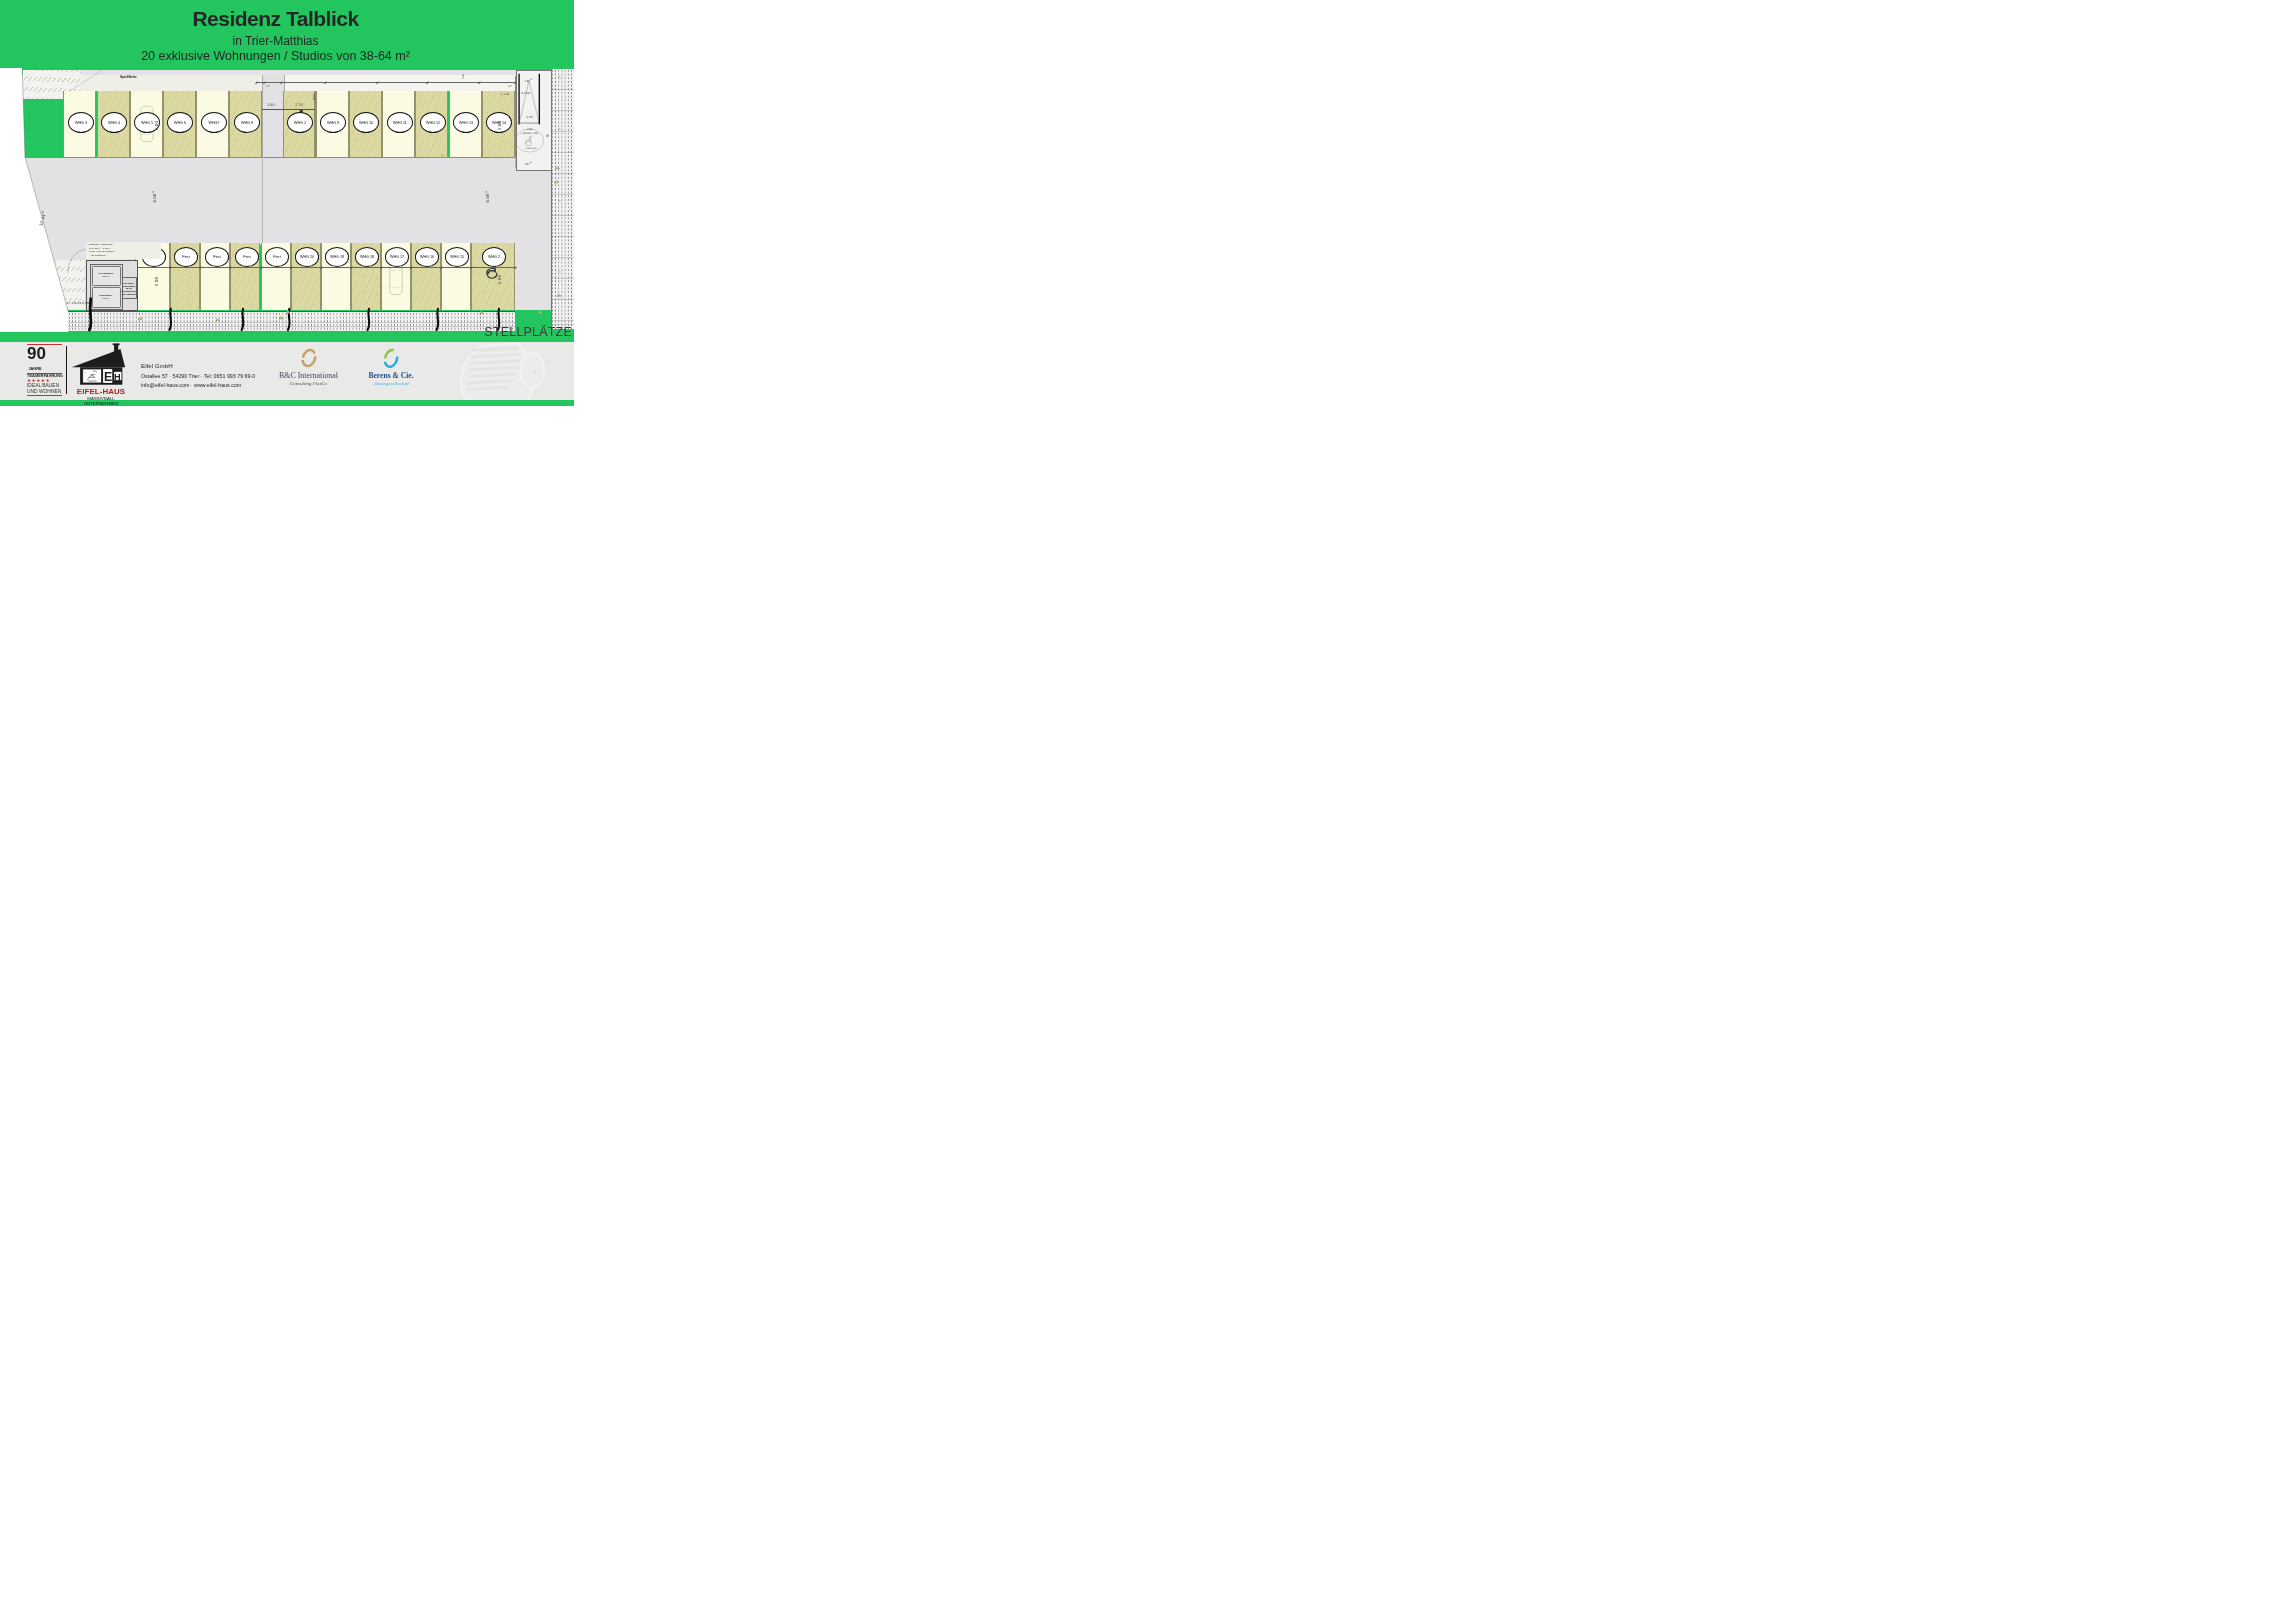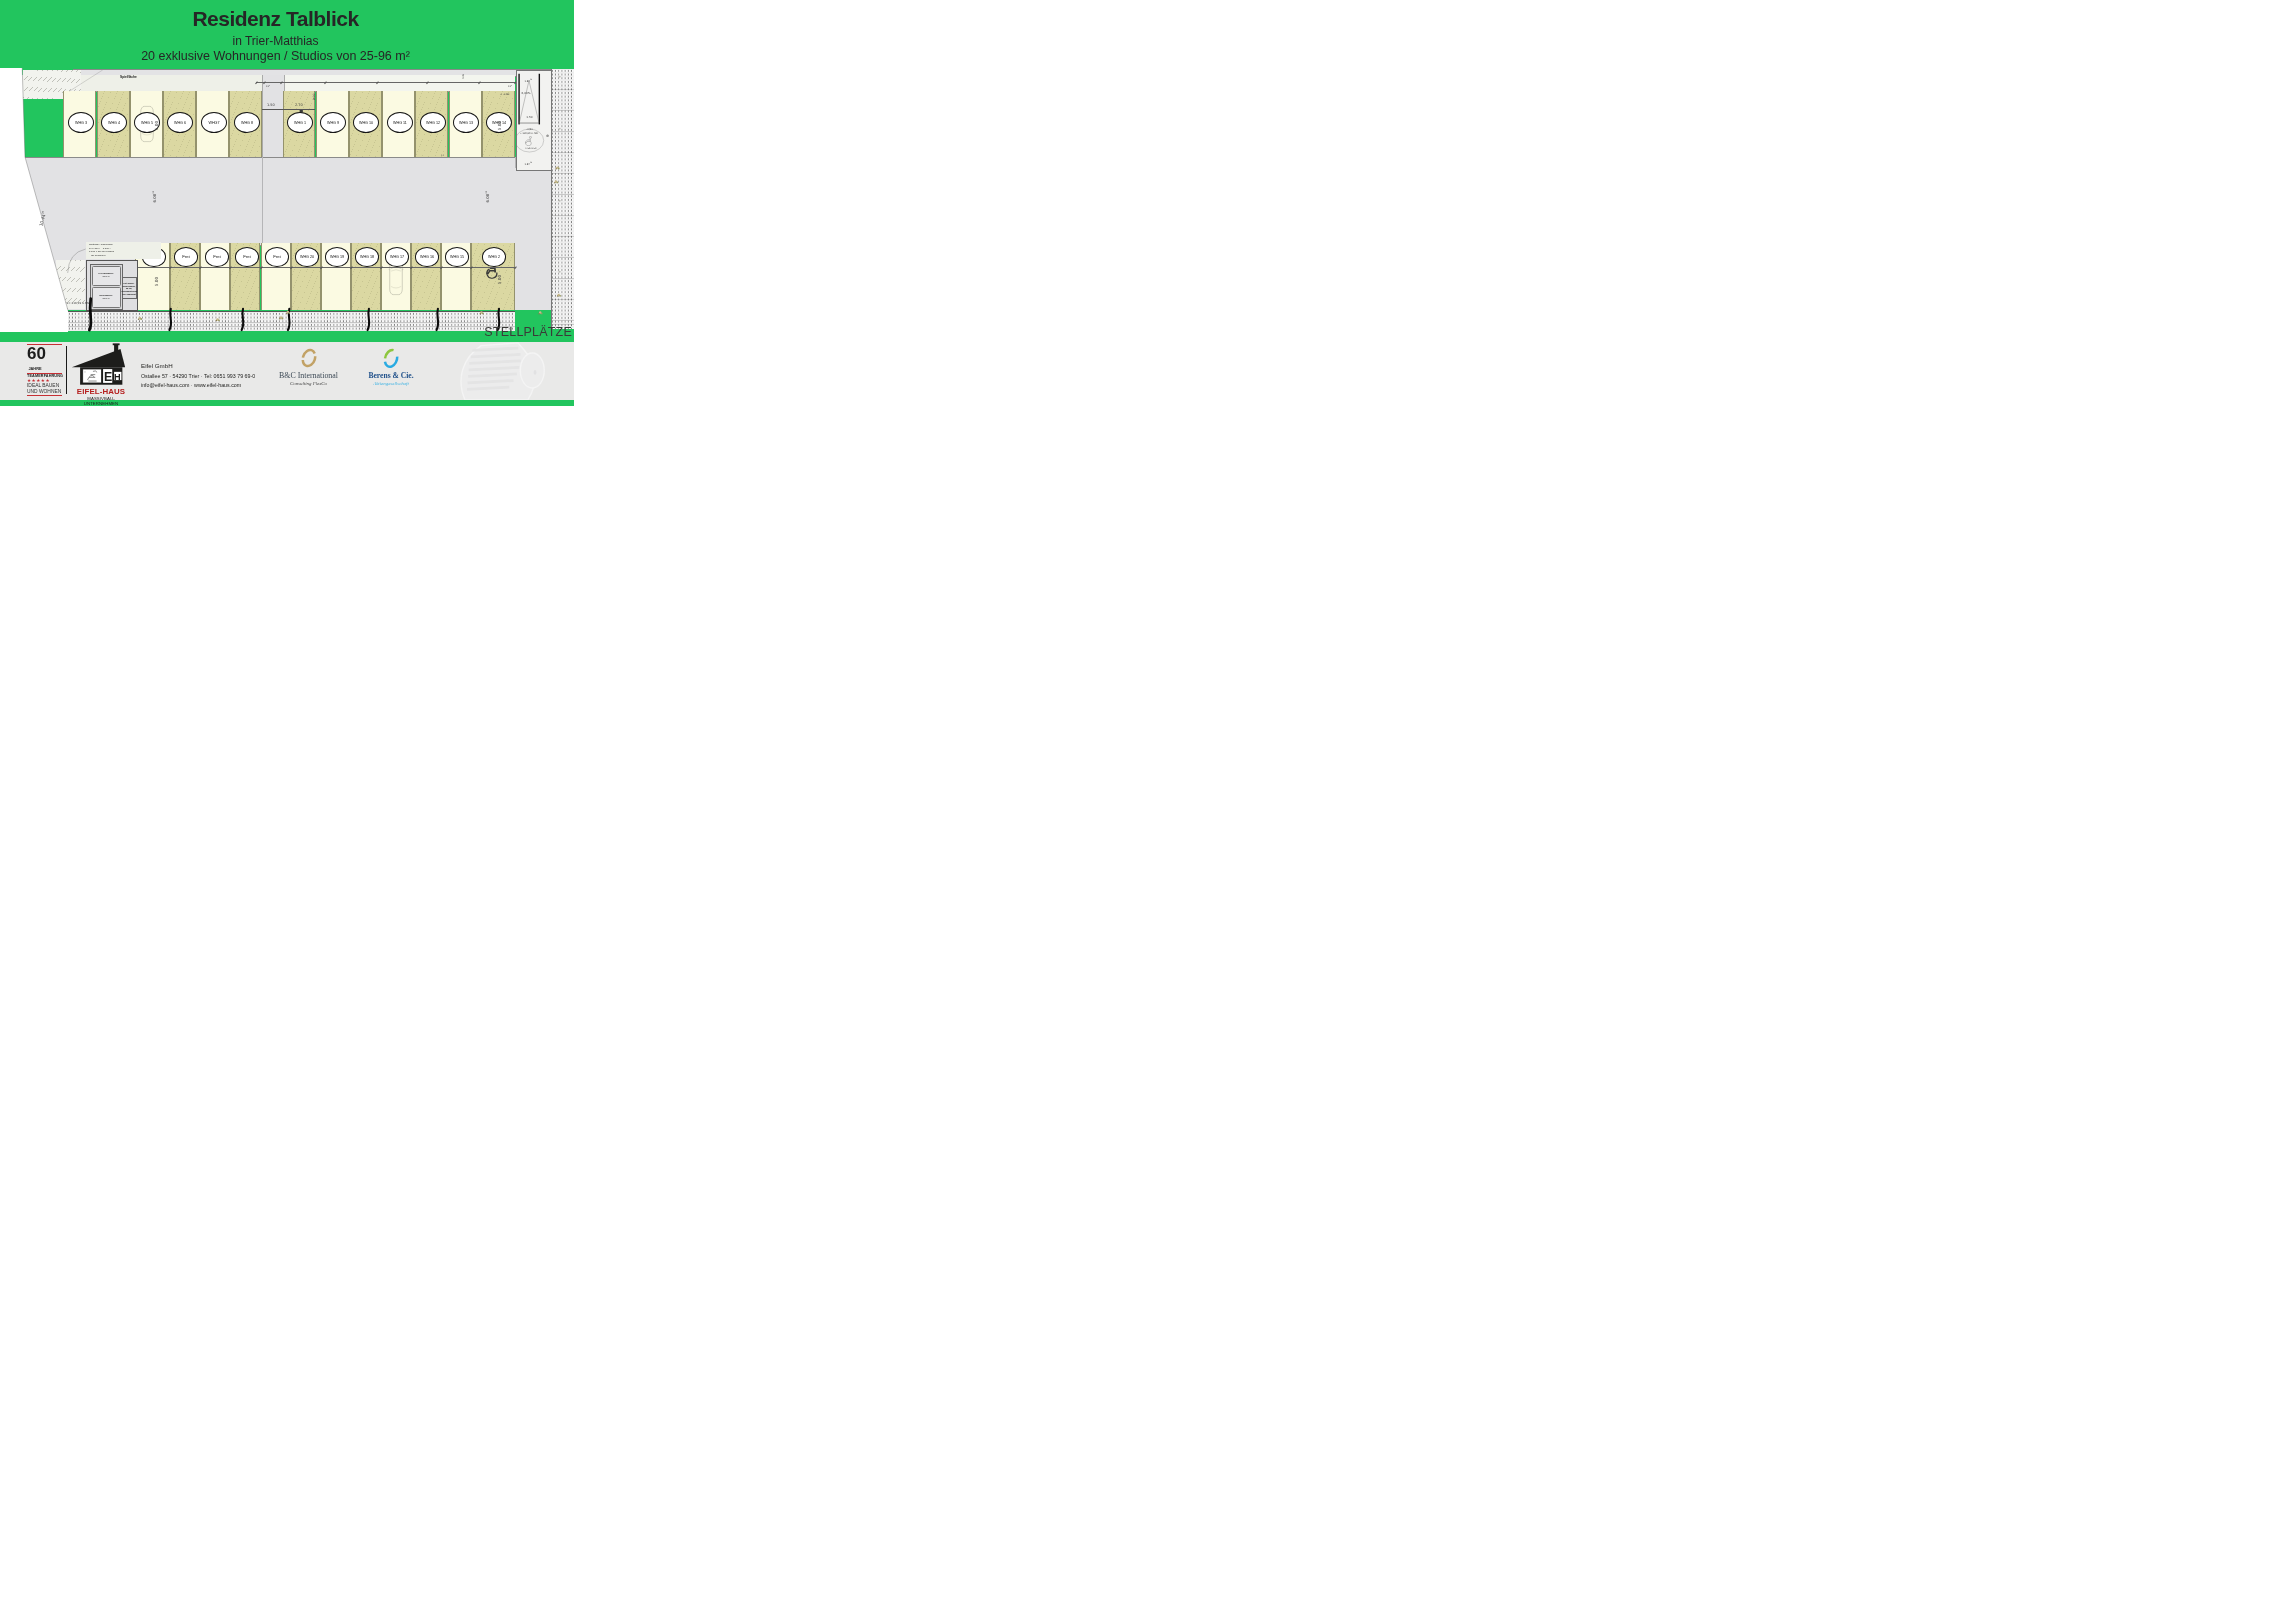--- a/index.html
+++ b/index.html
@@ -41,21 +41,21 @@
   .serif{font-family:"Liberation Serif",serif;}
 </style>
 </head>
 <body>
 
 <div class="page">
 
   <div class="hdr">
     <div class="t1">Residenz Talblick</div>
     <div class="t2">in Trier-Matthias</div>
-    <div class="t3">20 exklusive Wohnungen / Studios von 25-96 m²</div>
+    <div class="t3">20 exklusive Wohnungen / Studios von 38-64 m²</div>
   </div>
 
   <div class="abs" style="left:0;top:68px;width:574px;height:264px;">
 
     <div class="abs" style="left:73px;top:0.9px;width:478px;height:6px;background:#e3e3e5;border-top:0.3px solid #888;border-bottom:0.3px solid #888;"></div>
 
     <div class="abs" style="left:22px;top:7px;width:242px;height:16px;background:#eef0e8;border-bottom:0.3px solid #999;"></div>
     <div class="abs hatch" style="left:23px;top:1.9px;width:58px;height:29px;background-color:#f2f3ee;"></div>
     <div class="abs" style="left:120px;top:7.4px;font-size:3.2px;font-weight:bold;color:#222;">Spielfläche</div>
 
@@ -419,21 +419,21 @@
           <rect x="64" y="82" width="100" height="6"></rect>
           <rect x="62" y="96" width="92" height="6"></rect>
         </g>
         <ellipse cx="212" cy="66" rx="3" ry="5" fill="#e0e0e1"></ellipse>
       </g>
     </svg>
 
     <div class="jub">
       <div class="bar"></div>
       <div style="margin-top:0.5px;">
-        <span class="fifty">60</span>
+        <span class="fifty">90</span>
         <span class="jahre">JAHRE</span>
       </div>
       <div class="thin"></div>
       <div class="team">TEAMERFAHRUNG</div>
       <div class="stars">★★★★★</div>
       <div class="ideal">IDEAL BAUEN</div>
       <div class="ideal">UND WOHNEN</div>
       <div class="thin" style="margin-top:1.4px;"></div>
     </div>
     <div class="abs" style="left:66px;top:3.7px;width:0.7px;height:48px;background:#1a1a1a;"></div>

